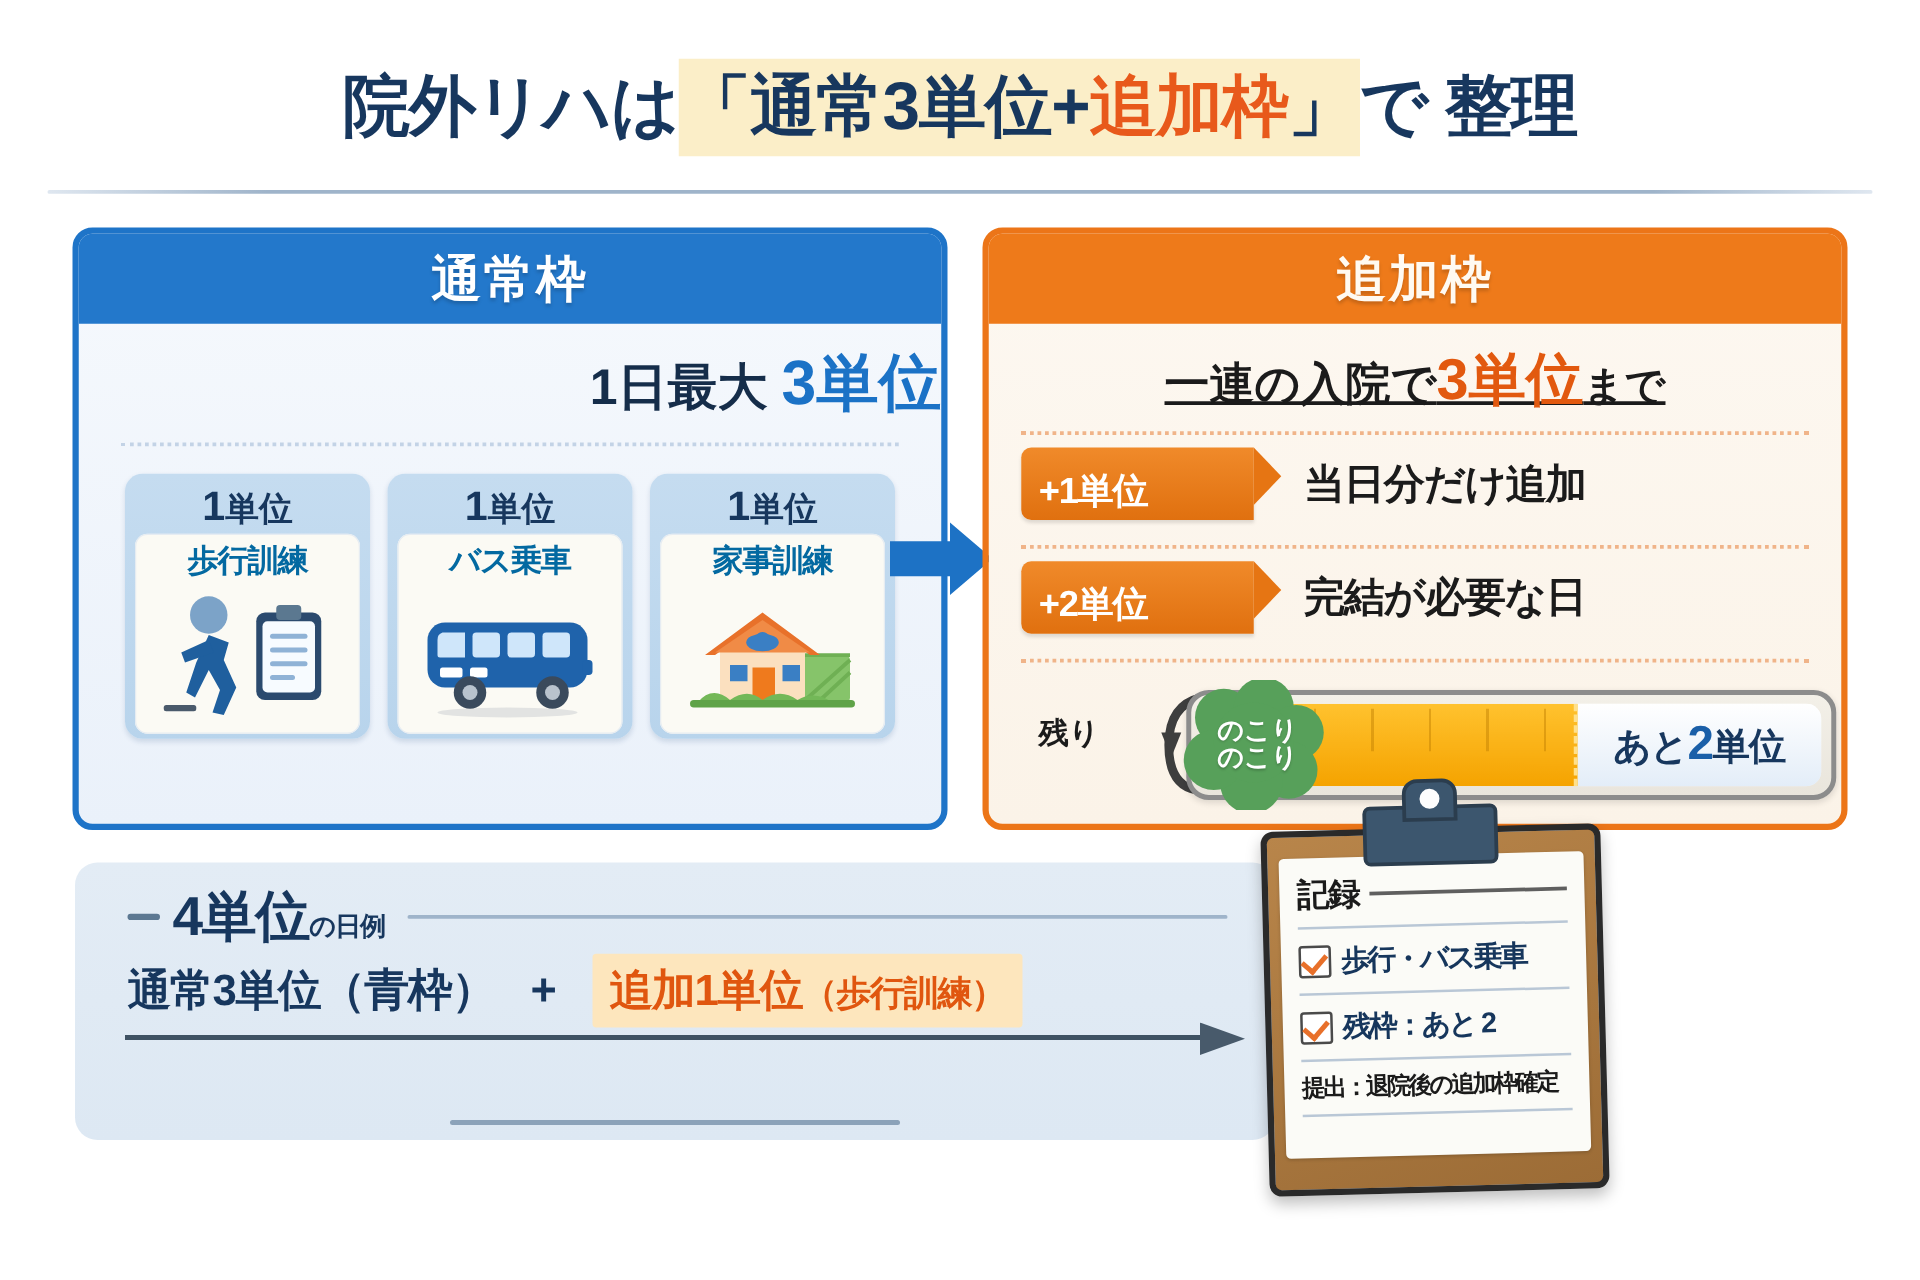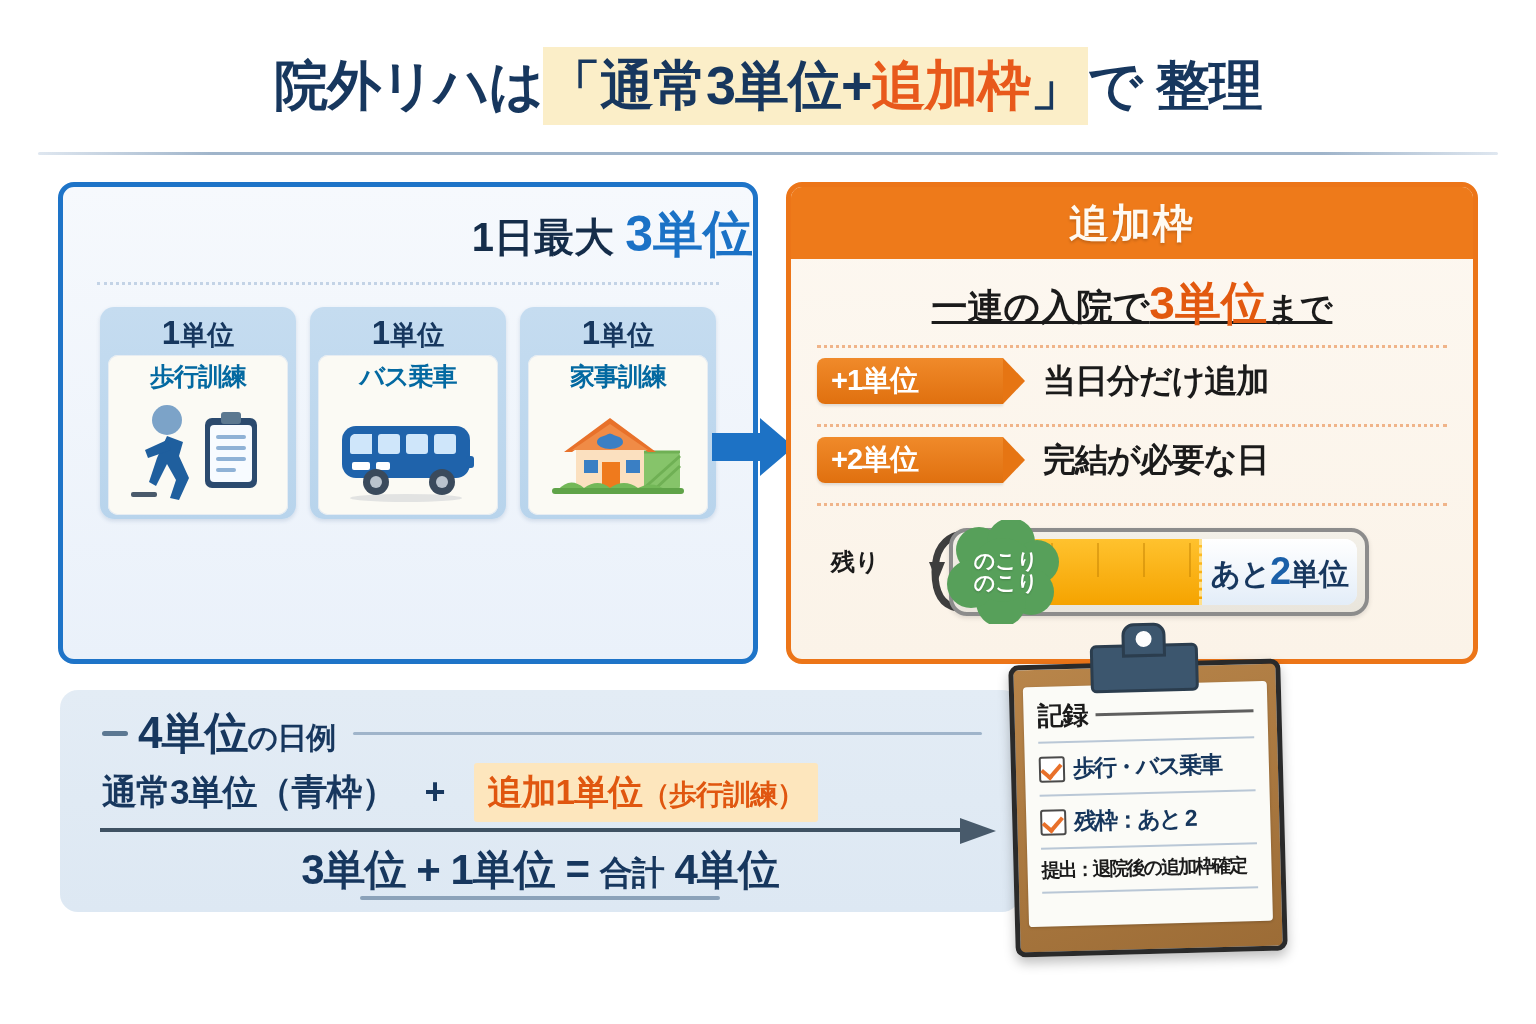--- a/index.html
+++ b/index.html
@@ -108,21 +108,21 @@
   .dot-div-o{
     margin:10px 26px 0 26px;height:0;border-top:3px dotted #f0b489;
   }
   .row{
     display:flex;align-items:center;gap:18px;padding:10px 0 10px 26px;
   }
   .chev{
     position:relative;height:46px;min-width:150px;
     background:linear-gradient(180deg,#f08a2a,#e0700f);
     color:#fff;font-size:29px;font-weight:bold;
-    display:flex;align-items:center;padding:0 22px 0 14px;
+    display:flex;align-items:center;padding:12px 22px 0 14px;
     border-radius:8px 0 0 8px;
     box-shadow:0 2px 3px rgba(0,0,0,.12);
     letter-spacing:-1px;
   }
   .chev:after{
     content:"";position:absolute;right:-22px;top:0;
     border-top:23px solid transparent;border-bottom:23px solid transparent;
     border-left:22px solid #e67513;
   }
   .row .txt{font-size:33px;font-weight:bold;color:#1b1b1b;margin-left:22px;letter-spacing:-1px;}
@@ -138,21 +138,21 @@
   .curve-arrow{position:absolute;left:118px;top:6px;}
   .cloud-badge{
     position:absolute;left:136px;top:6px;width:122px;height:104px;
     z-index:4;display:flex;align-items:center;justify-content:center;
   }
   .cloud-badge .cloud-text{
     position:absolute;z-index:5;color:#fff;font-weight:bold;
     font-size:21px;line-height:1.05;text-align:center;text-shadow:0 1px 2px rgba(0,0,0,.2);
   }
   .gauge-shell{
-    position:absolute;left:140px;top:14px;width:420px;height:88px;
+    position:absolute;left:140px;top:14px;width:520px;height:88px;
     background:linear-gradient(180deg,#f3f0e8,#e9e5dc);
     border:4px solid #8c8c8c;border-radius:18px;box-sizing:border-box;
     box-shadow:0 2px 5px rgba(0,0,0,.12);
   }
   .gauge-track{
     position:absolute;left:8px;top:7px;right:8px;bottom:7px;
     background:linear-gradient(180deg,#fefefe,#eef3f9);
     border-radius:12px;overflow:hidden;display:flex;
   }
   .gauge-fill{
@@ -177,21 +177,21 @@
     position:absolute;left:60px;top:690px;width:960px;height:222px;
     background:linear-gradient(180deg,#e3ecf5,#dde8f3);
     border-radius:18px;
   }
   .bp-head{
     position:absolute;left:42px;top:14px;display:flex;align-items:center;gap:10px;width:880px;
   }
   .bp-dash{width:26px;height:5px;background:#5c7892;border-radius:3px;}
   .bp-head .t{font-size:36px;font-weight:bold;color:#17375e;letter-spacing:-1px;white-space:nowrap;}
   .bp-head .t .n{font-size:44px;}
-  .bp-head .t .sm{font-size:30px;margin-top:28px;}
+  .bp-head .t .sm{font-size:21px;margin-top:28px;}
   .bp-head .rule{flex:1;height:3px;background:#9fb4ca;border-radius:2px;margin-left:8px;}
   .bp-row{
     position:absolute;left:42px;top:74px;width:890px;height:56px;
     display:flex;align-items:center;
   }
   .bp-normal{font-size:35px;font-weight:bold;color:#17375e;letter-spacing:-1px;white-space:nowrap;}
   .bp-normal .sm{font-size:36px;}
   .bp-plus{font-size:36px;font-weight:bold;color:#17375e;margin:0 28px;}
   .bp-extra{
     background:#fde6bd;padding:6px 14px;border-radius:3px;
@@ -258,20 +258,21 @@
 <body>
 
 <div class="stage">
 
   <div class="title-wrap">
     <div class="title"><span>院外リハは</span><span class="hl"><span class="blue">「</span><span class="blue">通常3単位+</span><span class="orange">追加枠</span><span class="blue">」</span></span><span>で 整理</span></div>
   </div>
   <div class="title-rule"></div>
 
   <div class="panel-left">
+    <div class="head">通常枠</div>
     <div class="lead-line"><span>1日最大</span> <span class="big">3単位</span></div>
     <div class="dot-div"></div>
 
     <div class="cards">
 
       <div class="card">
         <div class="unit"><span class="n">1</span><span>単位</span></div>
         <div class="inner">
           <div class="label">歩行訓練</div>
           <div class="art">
@@ -421,21 +422,20 @@
       <div class="bp-extra"><span>追加1単位</span><span class="sm">（歩行訓練）</span></div>
     </div>
 
     <div class="bp-arrow">
       <svg width="900" height="26" viewBox="0 0 900 26">
         <line x1="0" y1="12" x2="862" y2="12" stroke="#3f5263" stroke-width="4"></line>
         <path d="M860 0 L896 13 L860 26 Z" fill="#485a6b"></path>
       </svg>
     </div>
 
-    <div class="bp-sum"><span>3単位</span> <span>+</span> <span>1単位</span> <span>=</span> <span class="sm">合計</span> <span>4単位</span></div>
     <div class="bp-underline"></div>
   </div>
 
   <div class="clipboard">
     <div class="cb-board"></div>
     <div class="cb-clip"></div>
     <div class="cb-paper">
       <div class="cb-title">
         <div class="tt">記録</div>
         <div class="ln"></div>

